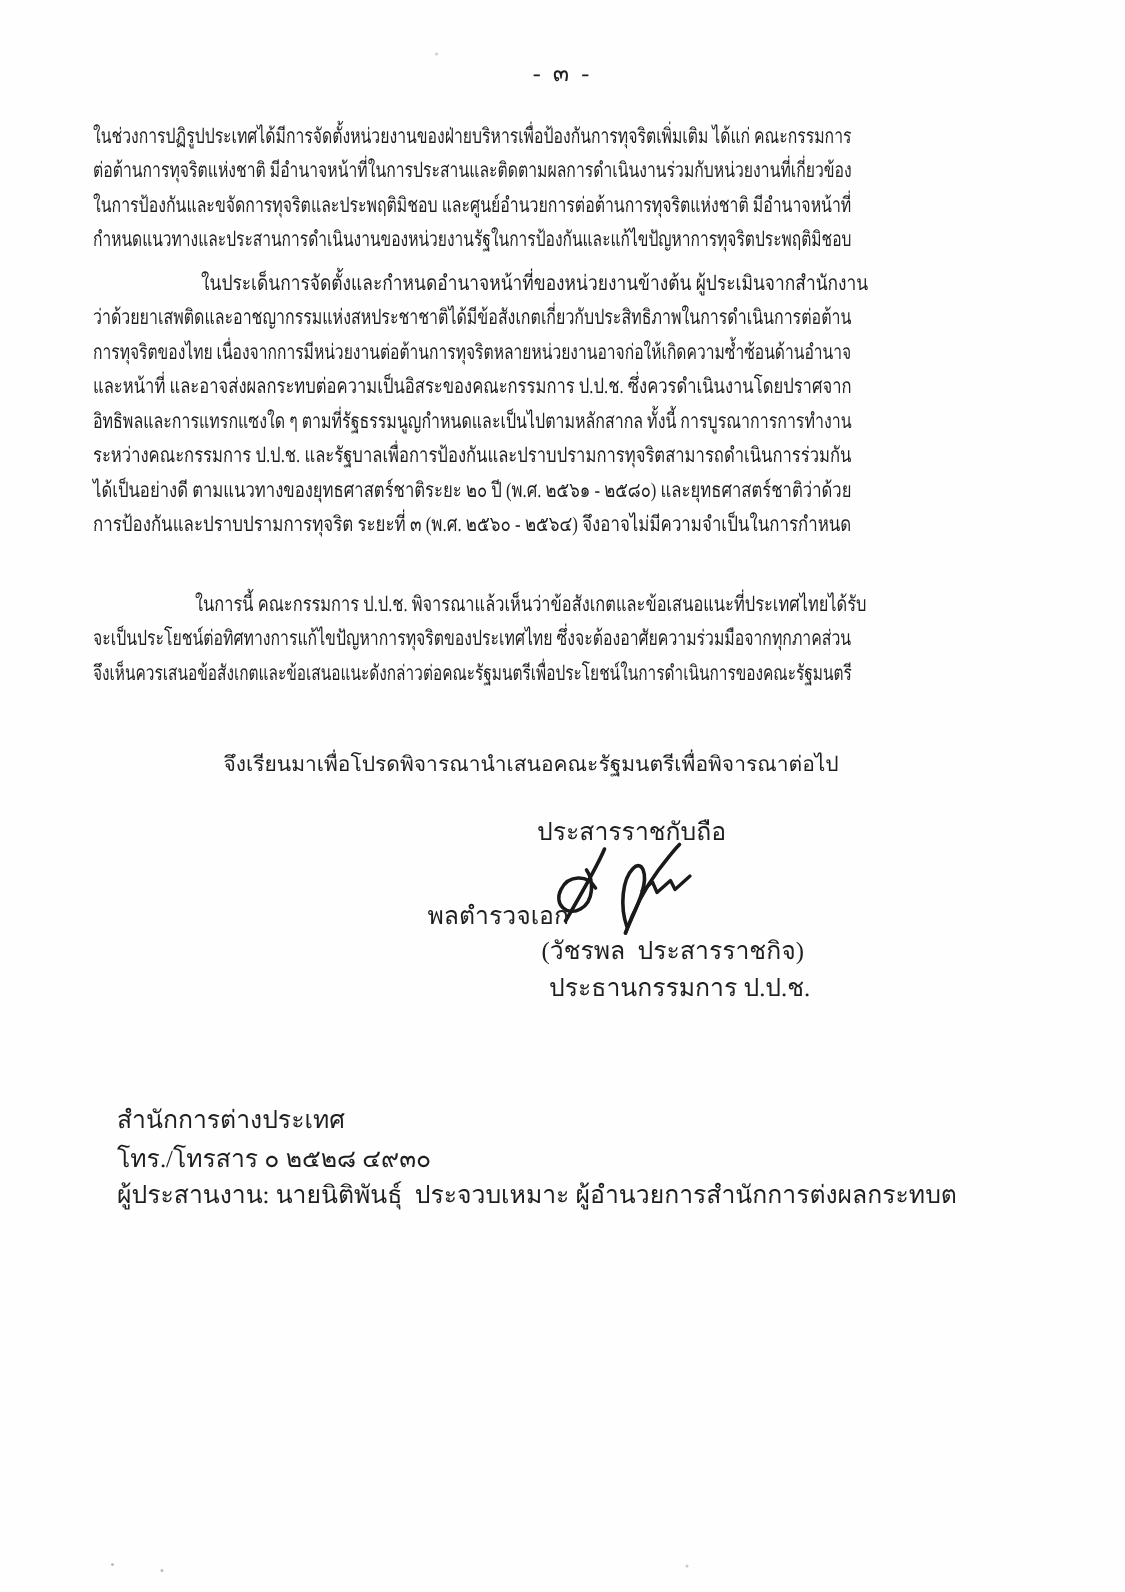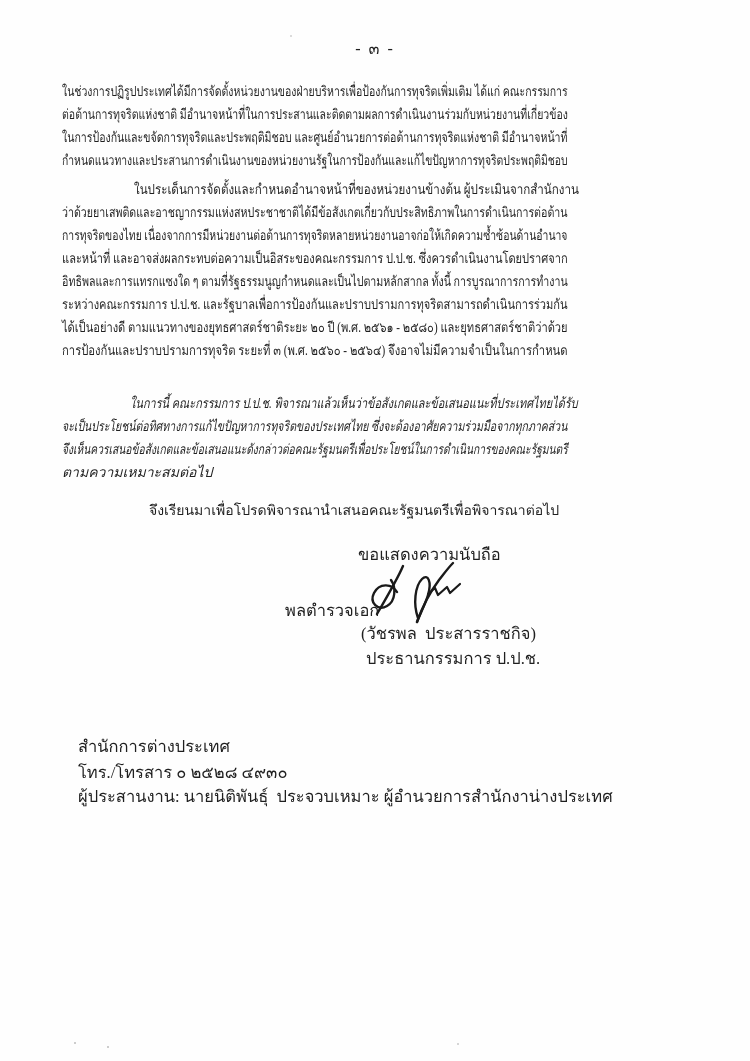--- a/index.html
+++ b/index.html
@@ -20,21 +20,21 @@
     font-size:14px;
   }
   .para .tline {
     line-height:23px; height:23px;
     white-space:nowrap;
     transform-origin:left center;
   }
   .para.indent .tline:first-child { text-indent:87px; }
   .p1 { top:80px; }
   .p2 { top:178px; }
-  .p3 { top:392px;font-style:italic; }
+  .p3 { top:392px; }
   .p4 { top:499px; }
   .sigline {
     position:absolute; font-size:16.5px; line-height:22px;
     white-space:pre;
   }
   .salutation { top:544px; left:358px; }
   .rank       { top:600px; left:285px; }
   .signame    { top:623px; left:361px; }
   .sigtitle   { top:648px; left:366px; }
   .signature-svg { position:absolute; top:556px; left:366px; }
@@ -71,42 +71,41 @@
       <div class="tline" style="transform: scaleX(0.790451);">และหน้าที่ และอาจส่งผลกระทบต่อความเป็นอิสระของคณะกรรมการ ป.ป.ช. ซึ่งควรดำเนินงานโดยปราศจาก</div>
       <div class="tline" style="transform: scaleX(0.760204);">อิทธิพลและการแทรกแซงใด ๆ ตามที่รัฐธรรมนูญกำหนดและเป็นไปตามหลักสากล ทั้งนี้ การบูรณาการการทำงาน</div>
       <div class="tline" style="transform: scaleX(0.791501);">ระหว่างคณะกรรมการ ป.ป.ช. และรัฐบาลเพื่อการป้องกันและปราบปรามการทุจริตสามารถดำเนินการร่วมกัน</div>
       <div class="tline" style="transform: scaleX(0.793609);">ได้เป็นอย่างดี ตามแนวทางของยุทธศาสตร์ชาติระยะ ๒๐ ปี (พ.ศ. ๒๕๖๑ - ๒๕๘๐) และยุทธศาสตร์ชาติว่าด้วย</div>
       <div class="tline" style="transform: scaleX(0.804318);">การป้องกันและปราบปรามการทุจริต ระยะที่ ๓ (พ.ศ. ๒๕๖๐ - ๒๕๖๔) จึงอาจไม่มีความจำเป็นในการกำหนด</div>
     </div>
   <div class="para p3 indent">
       <div class="tline" style="transform: scaleX(0.782152);">ในการนี้ คณะกรรมการ ป.ป.ช. พิจารณาแล้วเห็นว่าข้อสังเกตและข้อเสนอแนะที่ประเทศไทยได้รับ</div>
       <div class="tline" style="transform: scaleX(0.752525);">จะเป็นประโยชน์ต่อทิศทางการแก้ไขปัญหาการทุจริตของประเทศไทย ซึ่งจะต้องอาศัยความร่วมมือจากทุกภาคส่วน</div>
       <div class="tline" style="transform: scaleX(0.73399);">จึงเห็นควรเสนอข้อสังเกตและข้อเสนอแนะดังกล่าวต่อคณะรัฐมนตรีเพื่อประโยชน์ในการดำเนินการของคณะรัฐมนตรี</div>
-      <div class="tline">ตามความเหมาะสมต่อไป</div>
     </div>
   <div class="para p4 indent">
       <div class="tline">จึงเรียนมาเพื่อโปรดพิจารณานำเสนอคณะรัฐมนตรีเพื่อพิจารณาต่อไป</div>
     </div>
 
-  <div class="sigline salutation">ขอแสดงความนับถือ</div>
+  <div class="sigline salutation">ประสารราชกับถือ</div>
 
   <svg class="signature-svg" width="112" height="74" viewBox="0 0 112 74" fill="none">
     <path d="M31,36 C26,27 13,27 8,37 C3,47 12,55 21,50 C30,45 30,31 25,24" stroke="#1a1a1a" stroke-width="2.4" stroke-linecap="round" fill="none"></path>
     <path d="M37,10 C32,22 18,46 11,58" stroke="#1a1a1a" stroke-width="2.4" stroke-linecap="round" fill="none"></path>
     <path d="M52,62 C47,48 49,30 56,23 C62,17 66,26 62,39 C59,49 54,58 51,66" stroke="#1a1a1a" stroke-width="2.4" stroke-linecap="round" fill="none"></path>
     <path d="M51,66 C56,52 64,36 73,24 C77,19 82,12 87,7" stroke="#1a1a1a" stroke-width="2.4" stroke-linecap="round" fill="none"></path>
     <path d="M62,38 l7,-6 l3,7 l9,-8 l3,6 l10,-9" stroke="#1a1a1a" stroke-width="2.2" stroke-linecap="round" stroke-linejoin="round" fill="none"></path>
   </svg>
 
   <div class="sigline rank">พลตำรวจเอก</div>
   <div class="sigline sigtitle">ประธานกรรมการ ป.ป.ช.</div>
   <div class="sigline signame">(วัชรพล  ประสารราชกิจ)</div>
 
   <div class="footer-line f1">สำนักการต่างประเทศ</div>
   <div class="footer-line f2">โทร./โทรสาร ๐ ๒๕๒๘ ๔๙๓๐</div>
-  <div class="footer-line f3">ผู้ประสานงาน: นายนิติพันธุ์  ประจวบเหมาะ ผู้อำนวยการสำนักงาน่างประเทศ</div>
+  <div class="footer-line f3">ผู้ประสานงาน: นายนิติพันธุ์  ประจวบเหมาะ ผู้อำนวยการสำนักการต่งผลกระทบต</div>
 
   <div class="speck sp1"></div>
   <div class="speck sp2"></div>
   <div class="speck sp3"></div>
   <div class="speck sp4"></div>
 
 </div>
 
 </body></html>

